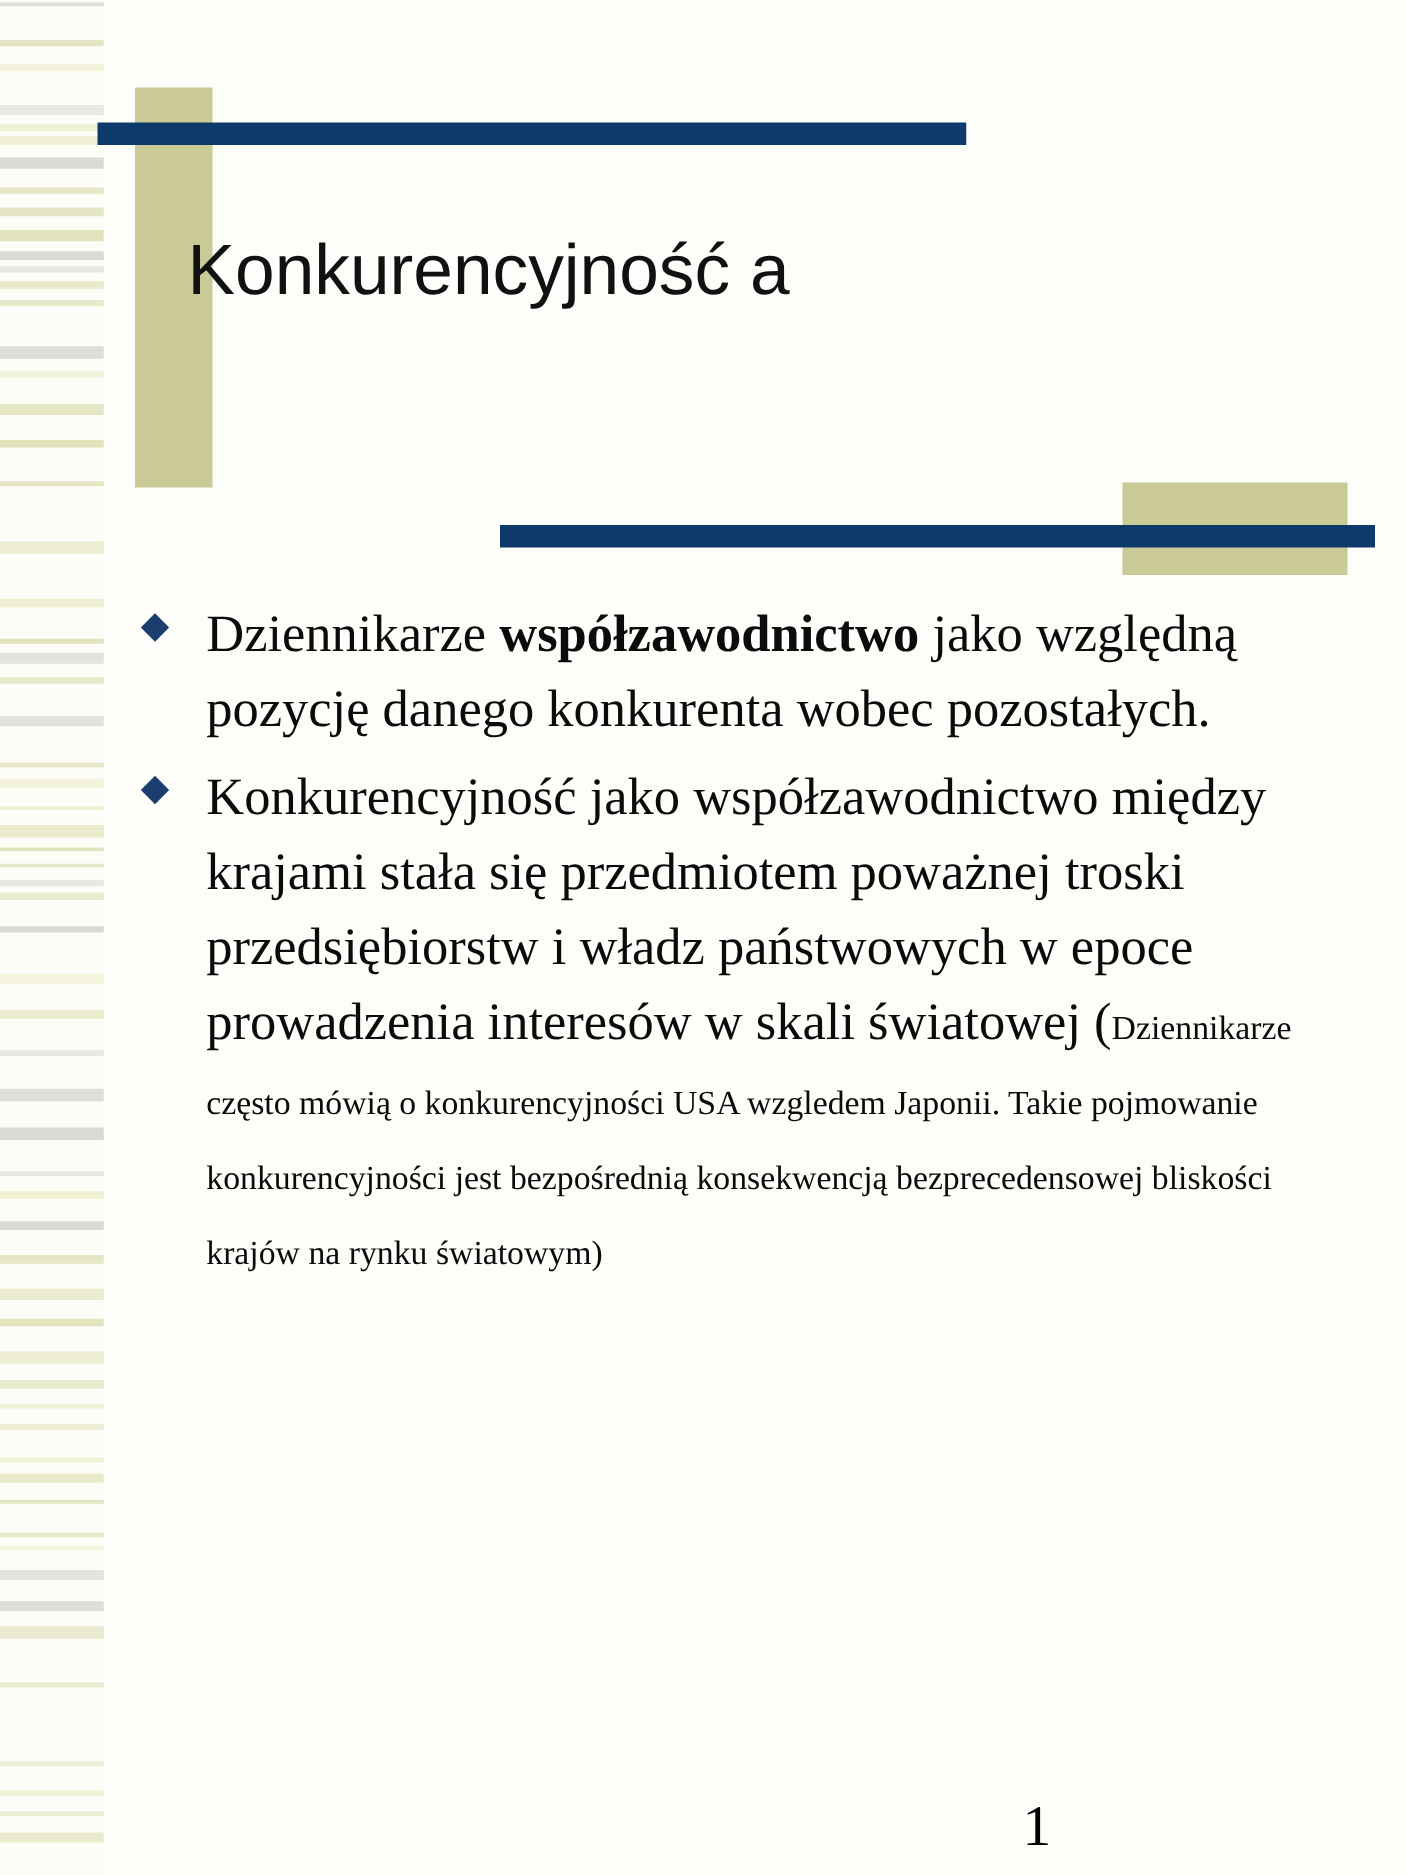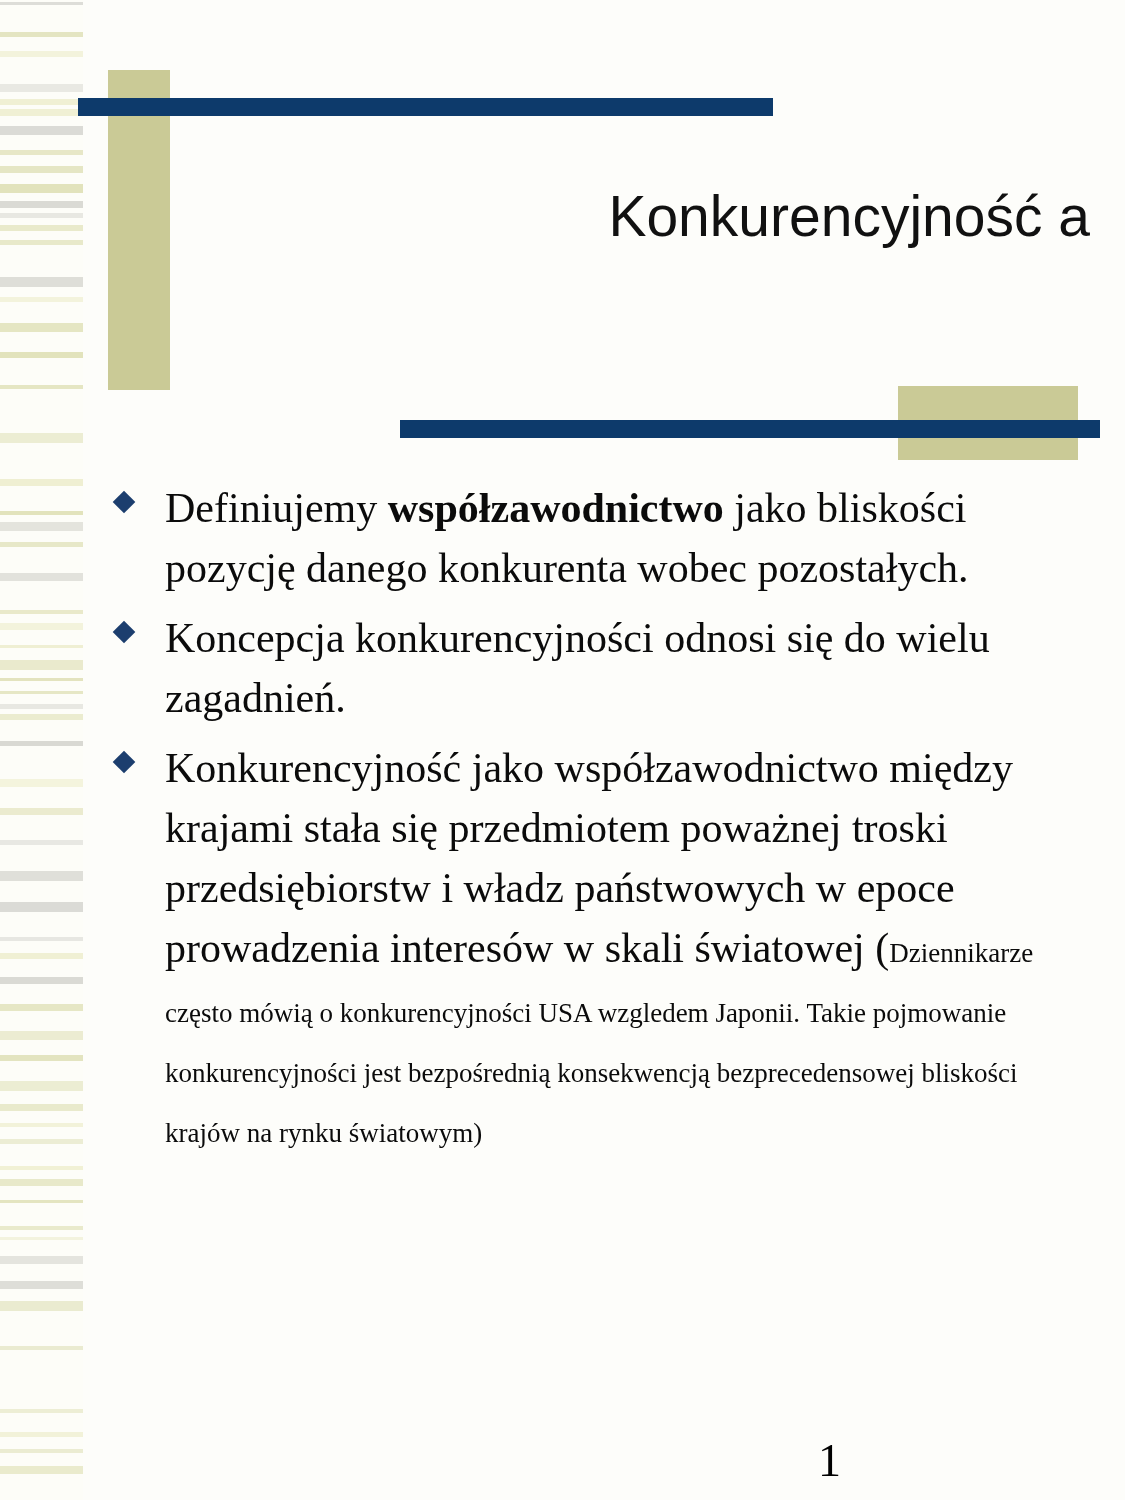--- a/index.html
+++ b/index.html
@@ -54,21 +54,21 @@
     left: 400px; top: 420px;
     width: 700px; height: 18px;
     background: var(--navy, #0d3a6b);
     z-index: 2;
   }
   
   .title-wrap {
     position: absolute;
     left: 150px; top: 183px;
     width: 940px;
-    text-align: right;
+    text-align: left;
     font-family: "Liberation Sans", sans-serif;
     font-size: 57px;
     line-height: 66px;
     color: #111111;
     letter-spacing: 0px;
     z-index: 3;
   }
   
   .content {
     position: absolute;
@@ -183,27 +183,23 @@
   <div class="bar-2"></div>
 
   <div class="title-wrap">
     <div>Konkurencyjność a</div>
   </div>
 
   <div class="content">
 
     <div class="bullet-item">
       <span class="diamond"></span>
-      <span>Definiujemy </span><span class="bold">współzawodnictwo</span><span> jako bliskości pozycję danego konkurenta wobec pozostałych.</span>
+      <span>Dziennikarze </span><span class="bold">współzawodnictwo</span><span> jako względną pozycję danego konkurenta wobec pozostałych.</span>
     </div>
 
-    <div class="bullet-item">
-      <span class="diamond"></span>
-      <span>Koncepcja konkurencyjności odnosi się do wielu zagadnień.</span>
-    </div>
 
     <div class="bullet-item">
       <span class="diamond"></span>
       <span>Konkurencyjność jako współzawodnictwo między krajami stała się przedmiotem poważnej troski przedsiębiorstw i władz państwowych w epoce prowadzenia interesów w skali światowej </span><span class="paren-big">(</span><span class="small-note">Dziennikarze często mówią o konkurencyjności USA wzgledem Japonii. Takie pojmowanie konkurencyjności jest bezpośrednią konsekwencją bezprecedensowej bliskości krajów na rynku światowym</span><span class="small-note">)</span>
     </div>
 
   </div>
 
   <div class="page-number">1</div>
 

